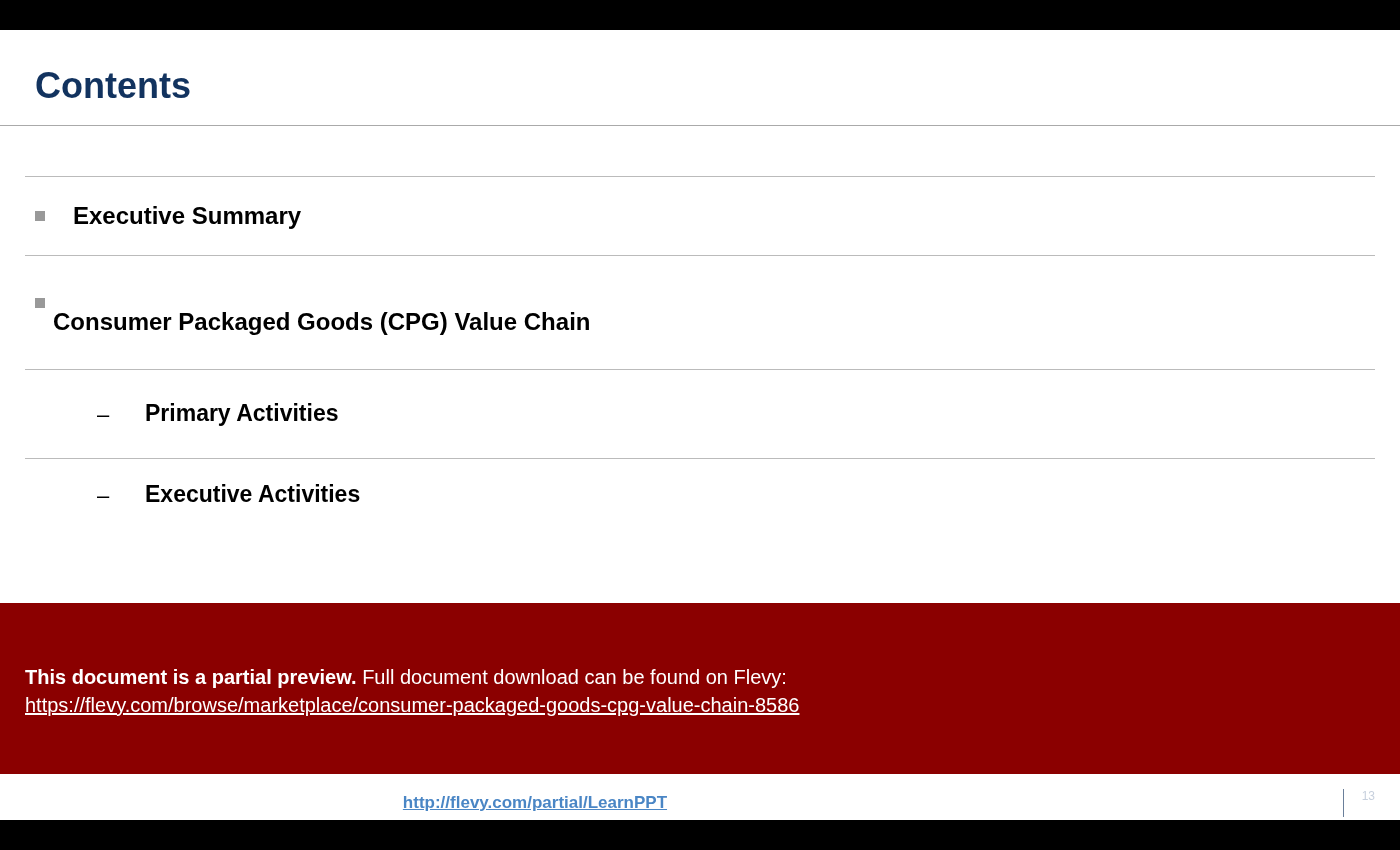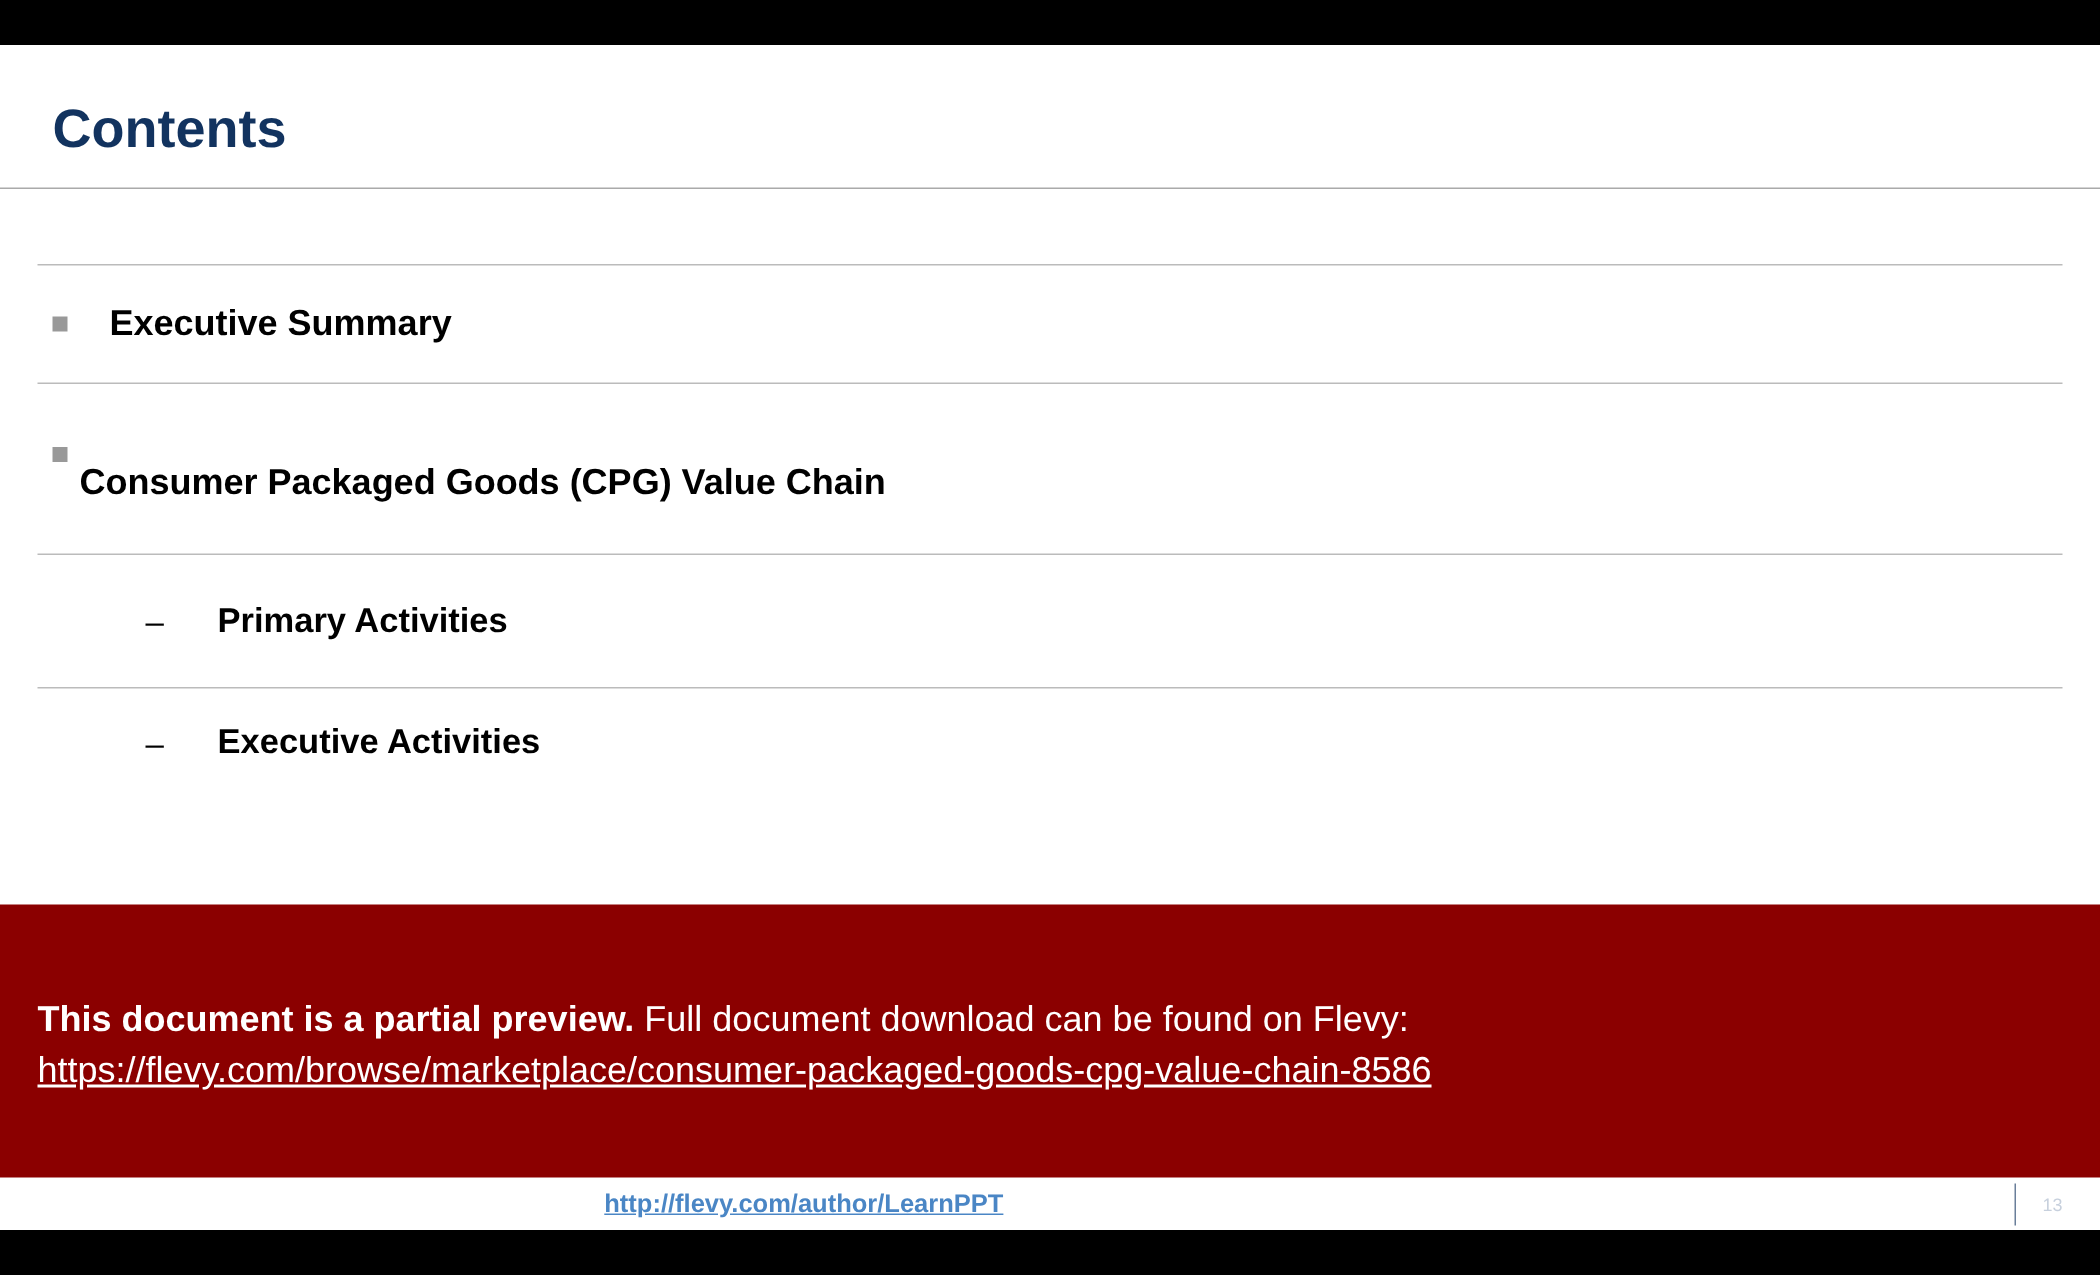--- a/index.html
+++ b/index.html
@@ -9,27 +9,27 @@
   .slide { position: relative; width: 100%; }
   .title { color: #12335f; font-size: 36px; font-weight: bold; padding: 35px 25px 18px 35px; }
   .hr-thin { border: none; border-top: 1px solid #bbb; margin: 0; }
   .hr-under-title { border: none; border-top: 1px solid #aaa; margin: 0 0 50px 0; }
   .content-wrap { padding: 0 25px; }
   .row { display: flex; align-items: flex-start; padding: 25px 0; }
   .bullet-sq { width: 10px; height: 10px; background: #999; margin-top: 9px; margin-left: 10px; flex-shrink: 0; }
   .dash { font-size: 22px; color: #000; margin-top: 2px; margin-left: 72px; flex-shrink: 0; width: 12px; }
   .item-text { font-size: 24px; font-weight: bold; color: #000; margin-left: 28px; }
   .sub-text { font-size: 23px; font-weight: bold; color: #000; margin-left: 36px; }
-  .red-banner { background: #8b0000; color: #fff; padding: 60px 21px 55px 25px; font-size: 24px; line-height: 1.4; position: absolute; left: 0; right: 0; top: 573px; }
+  .red-banner { background: #8b0000; color: #fff; padding: 60px 21px 55px 25px; font-size: 20px; line-height: 1.4; position: absolute; left: 0; right: 0; top: 573px; }
   .red-banner a { color: #fff; text-decoration: underline; }
   .red-banner .bold { font-weight: bold; }
   .footer-bar { background: #16355e; color: #fff; position: absolute; left: 0; right: 0; bottom: 30px; top: 773px; display: flex; align-items: center; padding: 0 25px; font-size: 17px; }
   .footer-bar .left { font-weight: bold; }
   .footer-bar a { color: #4a86c5; text-decoration: underline; font-weight: bold; }
-  .footer-right { margin-left: auto; display: flex; align-items: center; }
+  .footer-right { margin-left: auto; display: flex; align-items: flex-start; }
   .footer-sep { width: 1px; height: 28px; background: #6a7f9a; margin-right: 18px; }
   .page-num { color: #c7d0dd; font-size: 12px; }
 </style>
 </head>
 <body>
 
 <div class="top-black"></div>
 
 <div class="slide">
   <div class="title">Contents</div>
@@ -63,21 +63,21 @@
 
   </div>
 
   <div class="red-banner">
     <span class="bold">This document is a partial preview.</span><span>  Full document download can be found on Flevy:</span><br>
     <a href="#">https://flevy.com/browse/marketplace/consumer-packaged-goods-cpg-value-chain-8586</a>
   </div>
 
   <div class="footer-bar">
     <span class="left">
-      <span>Find our other business frameworks on Flevy: </span><a href="#">http://flevy.com/author/LearnPPT</a>
+      <span>Find our other business frameworks on Flevy: </span><a href="#">http://flevy.com/partial/LearnPPT</a>
     </span>
     <div class="footer-right">
       <div class="footer-sep"></div>
       <span class="page-num">13</span>
     </div>
   </div>
 </div>
 
 <div class="bottom-black"></div>
 

